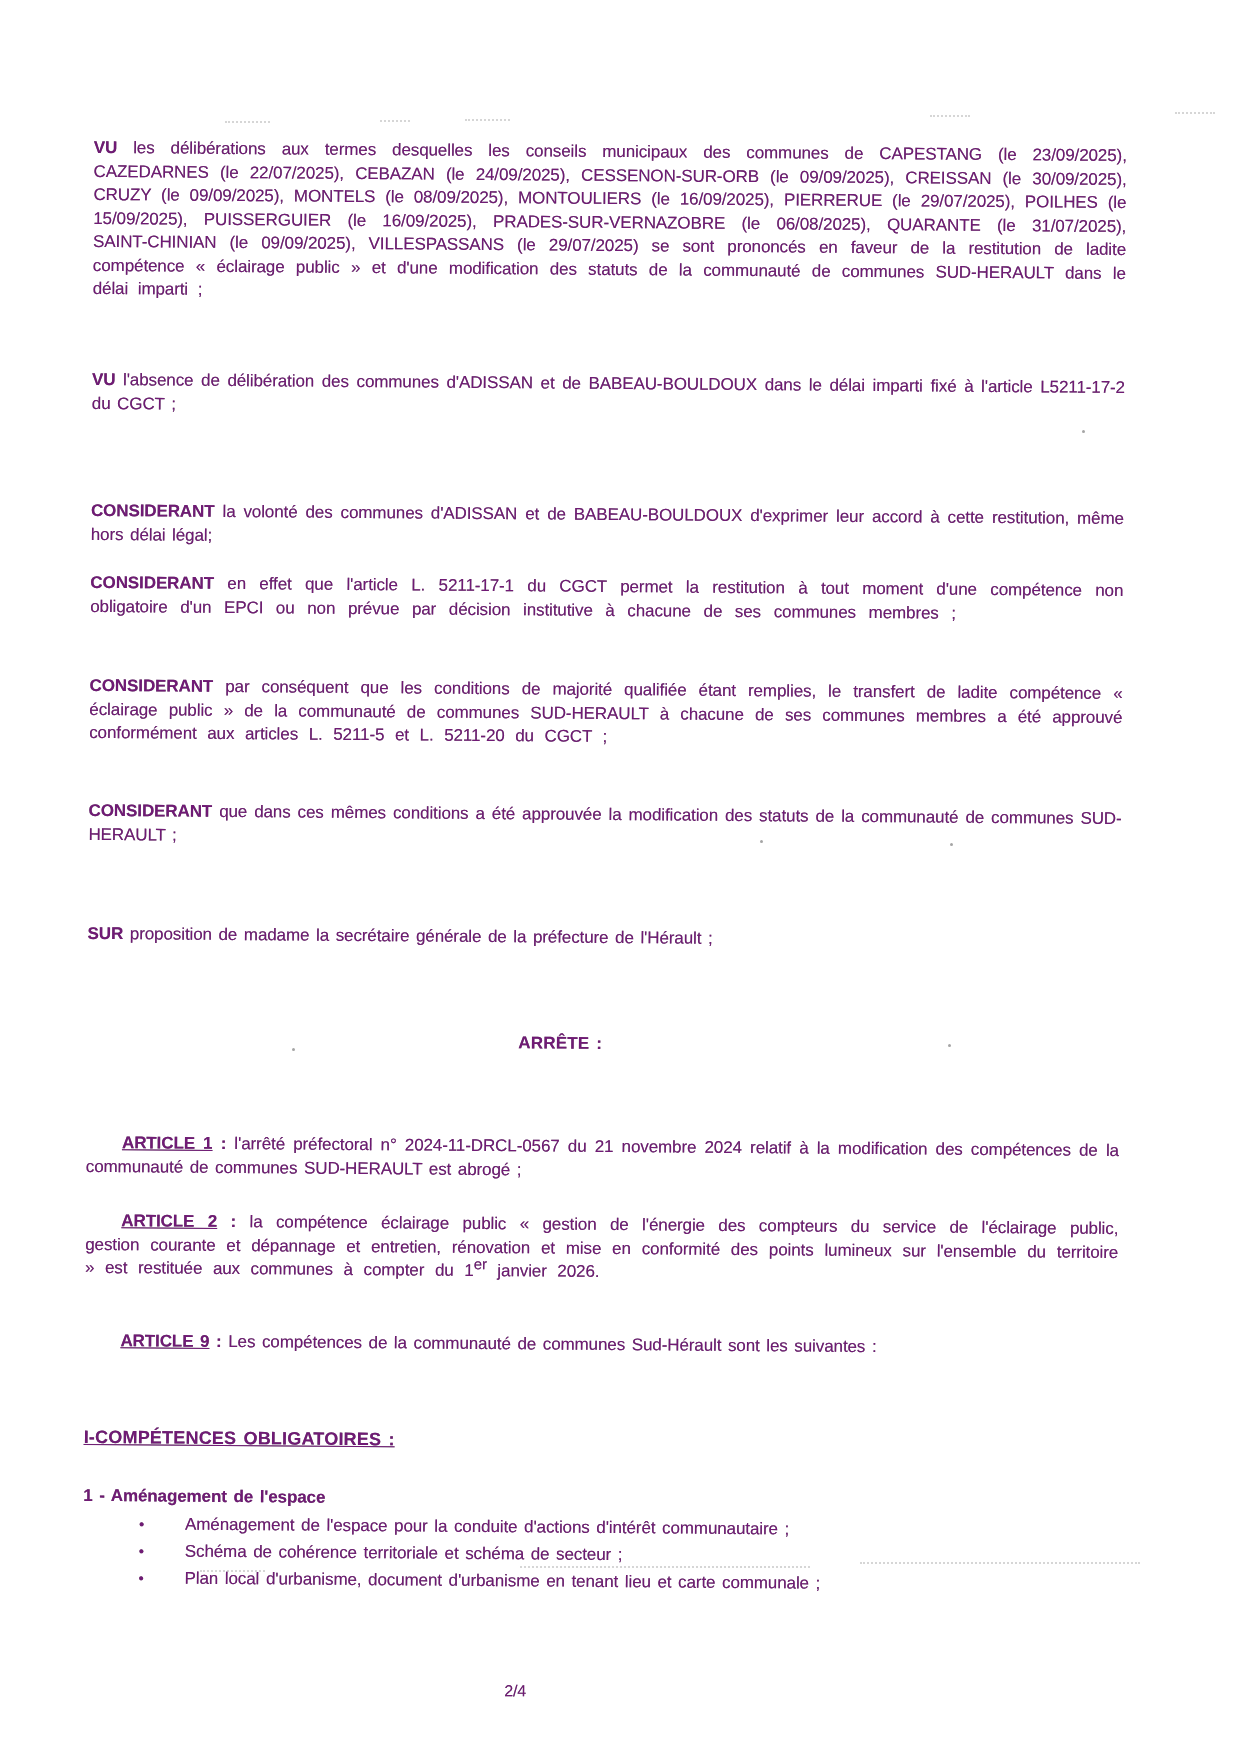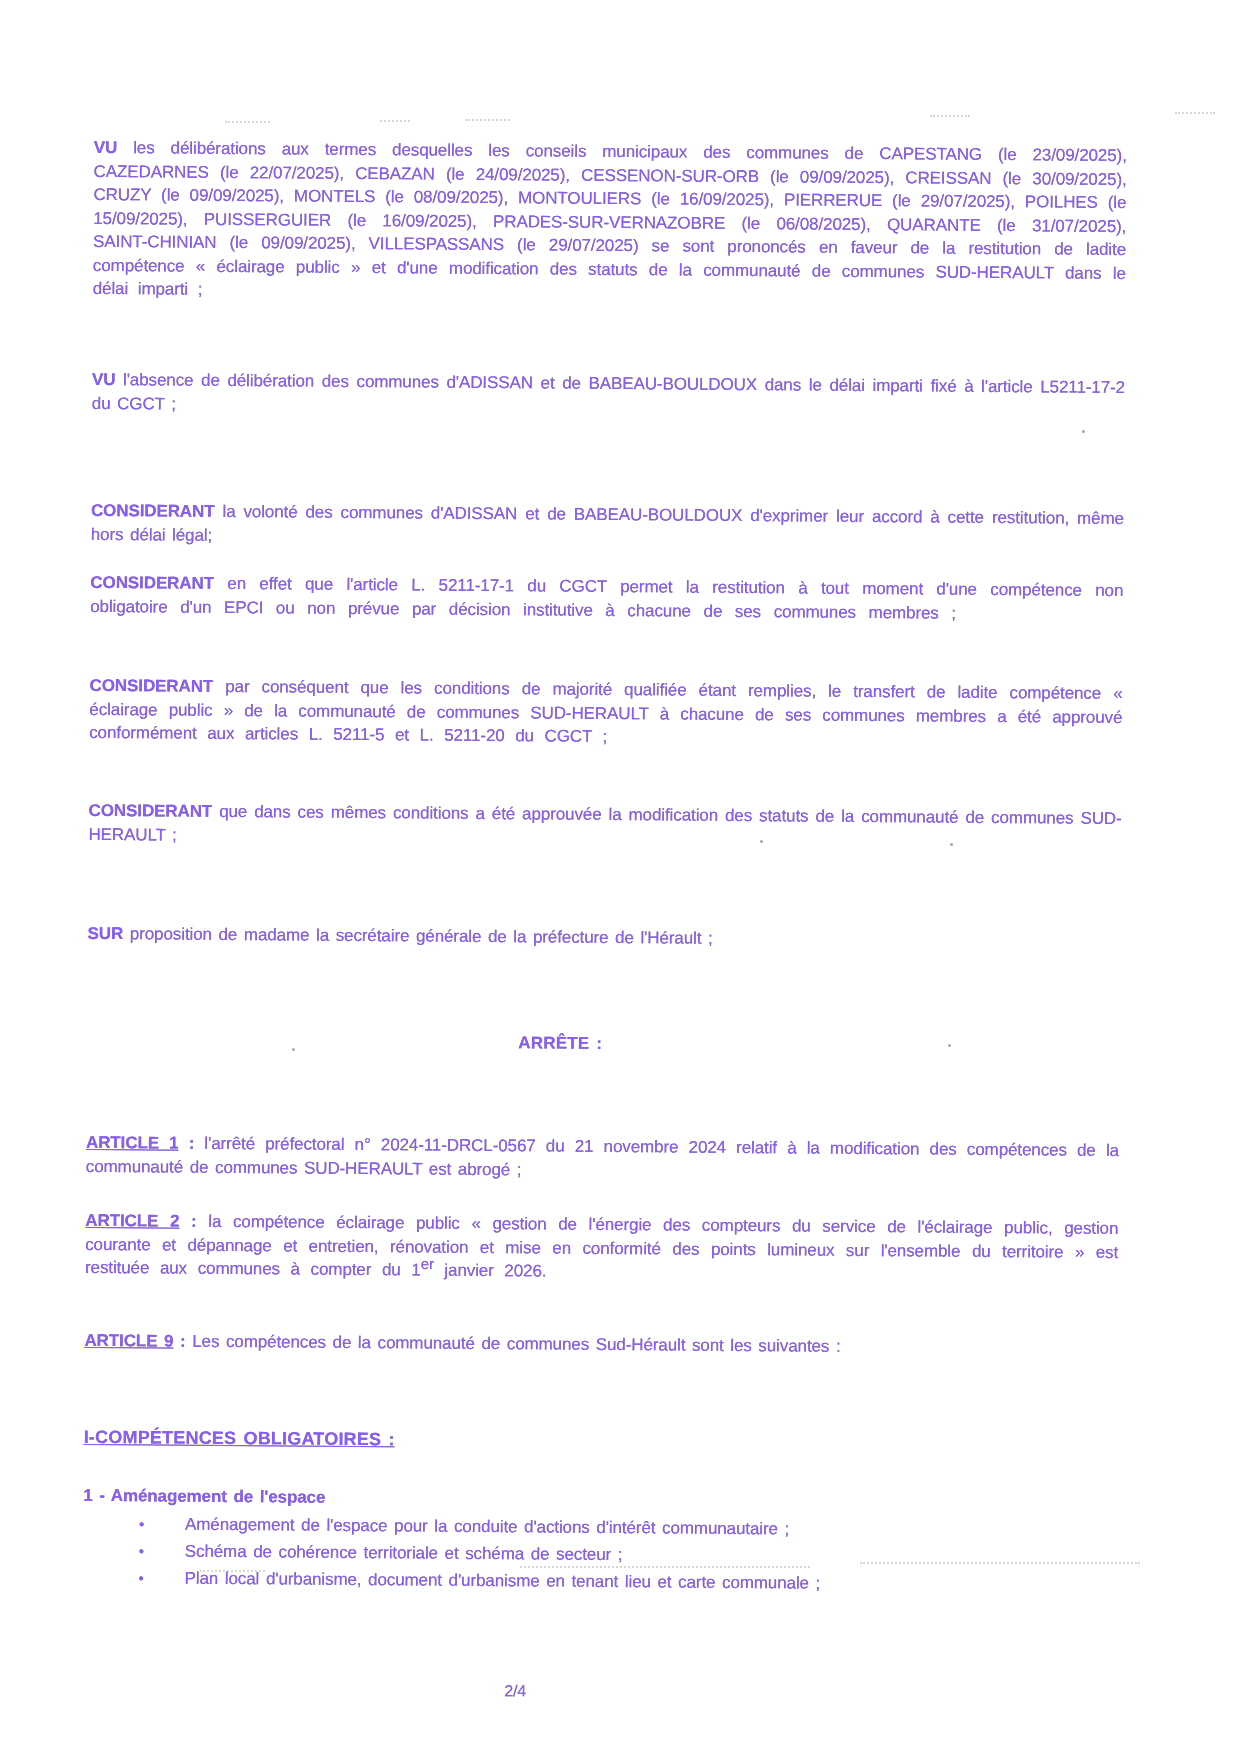--- a/index.html
+++ b/index.html
@@ -9,21 +9,21 @@
     width: 1242px;
     height: 1754px;
     overflow: hidden;
   }
   .page {
     position: relative;
     width: 1200px;
     height: 1754px;
     background: #ffffff;
     font-family: "Liberation Sans", "DejaVu Sans", sans-serif;
-    color: #8b5cf6;
+    color: #701a75;
   }
   
   .scan-block {
     position: absolute;
     left: 95px;
     top: 0;
     width: 1033px;
     height: 1754px;
     transform: rotate(0.45deg);
     transform-origin: 50% 0;
@@ -44,21 +44,21 @@
   .p-cons4 { top: 803px; }
   .p-sur   { top: 926px; }
   .arrete {
     position: absolute; left: 0; right: 0; top: 1032px;
     margin: 0; font-weight: 700; text-align: center;
     padding-right: 86px; letter-spacing: 0.2px;
   }
   .p-a1 { top: 1135px; }
   .p-a2 { top: 1213px; word-spacing: 6px; }
   .p-a3 { top: 1333px; }
-  .article-label { font-weight: 700; text-decoration: underline; }
+  .article-label { font-weight: 700; text-decoration: underline; margin-left: 36px; }
   .article-colon { font-weight: 700; }
   sup { font-size: 15px; line-height: 0; }
   .section-heading {
     position: absolute; left: 0; right: 0; top: 1430px; margin: 0;
     font-weight: 700; text-decoration: underline;
     font-size: 18px; text-align: left; letter-spacing: 0.2px;
   }
   .subsection-title {
     position: absolute; left: 0; right: 0; top: 1488px; margin: 0;
     font-weight: 700; text-align: left;

